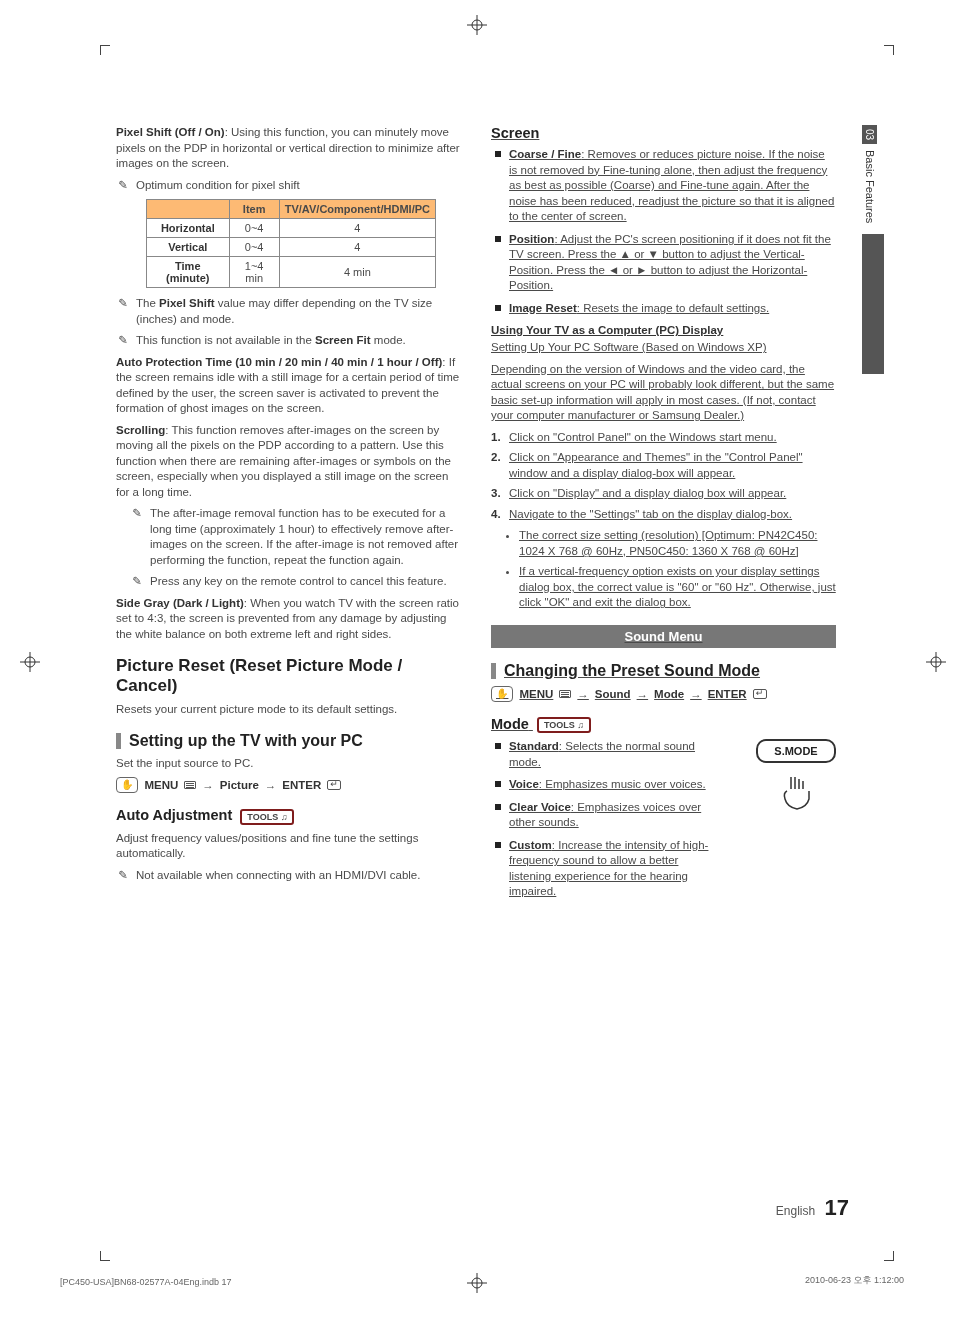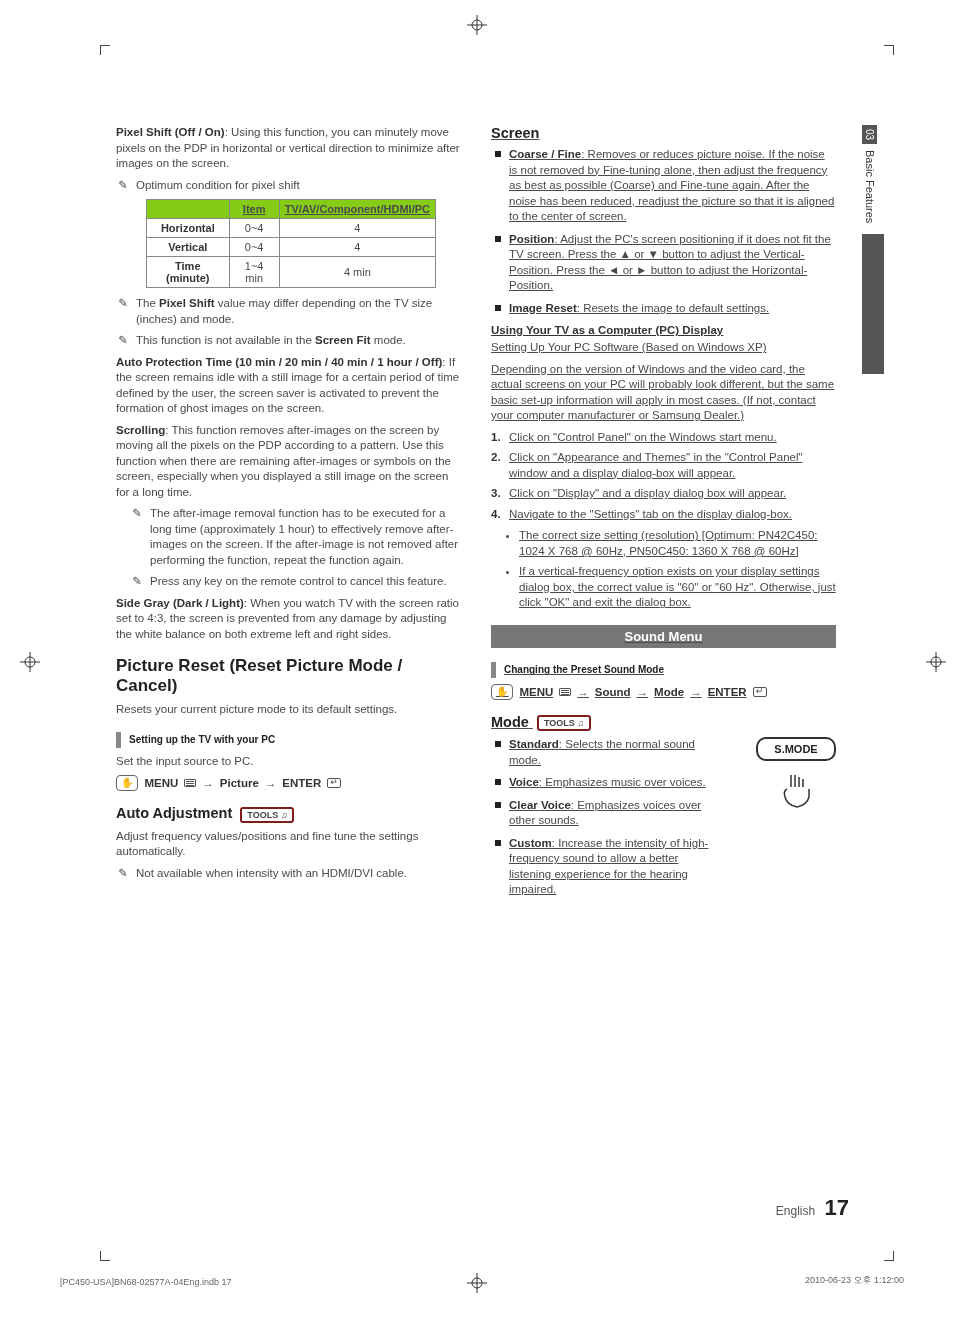--- a/index.html
+++ b/index.html
@@ -21,25 +21,25 @@
   }
   .cols { display: flex; gap: 30px; }
   .col { width: 345px; }
   .col-r { width: 345px; text-decoration: underline; }
   p { margin: 0 0 6px 0; font-size: 11.5px; line-height: 1.35; }
   .b { font-weight: bold; color: #333; }
   .note { display: flex; gap: 6px; margin: 4px 0 6px 0; font-size: 11.5px; line-height: 1.35; }
   .note .ic { flex: 0 0 auto; width: 14px; text-align: center; }
   table.pix { border-collapse: collapse; width: 290px; margin: 6px 0 8px 30px; font-size: 11px; }
   table.pix th, table.pix td { border: 1px solid #888; padding: 3px 5px; text-align: center; }
-  table.pix th { background: #84cc16; font-weight: bold; text-decoration: underline; }
+  table.pix th { background: #fdba74; font-weight: bold; }
   .h1 { font-size: 17px; font-weight: bold; color: #222; margin: 14px 0 6px 0; }
   .h2row { display: flex; align-items: center; gap: 8px; margin: 14px 0 6px 0; }
   .h2row .bar { width: 5px; height: 16px; background: #888; }
-  .h2row .txt { font-size: 10px; font-weight: bold; color: #222; }
+  .h2row .txt { font-size: 16px; font-weight: bold; color: #222; }
   .h3 { font-size: 14.5px; font-weight: bold; color: #222; margin: 14px 0 6px 0; }
   .tools-badge { display: inline-flex; align-items: center; border: 2px solid #7f1d1d; border-radius: 3px; font-size: 9px; padding: 1px 5px; margin-left: 4px; color: #444; vertical-align: middle; }
   .navline { display: flex; align-items: center; gap: 6px; font-size: 11.5px; margin: 6px 0; }
   .hand-ic { display:inline-block; border:1px solid #666; border-radius:4px; padding:2px 4px; font-size:10px; line-height:1; }
   .menu-ic { display:inline-block; border:1px solid #555; border-radius:1px; width:12px; height:8px; position:relative; }
   .menu-ic::before { content:""; position:absolute; left:1px; right:1px; top:1px; height:1px; background:#555; box-shadow: 0 2px 0 #555, 0 4px 0 #555; }
   .enter-ic { display:inline-block; border:1px solid #555; border-radius:2px; width:14px; height:10px; position:relative; }
   .enter-ic::after { content:"↵"; position:absolute; font-size:9px; left:2px; top:-2px; }
   .menubar { background: #777; color: #fff; text-align: center; font-size: 13px; font-weight: bold; padding: 4px 0; margin: 14px 0 8px 0; }
   .sq-list { list-style: none; padding: 0; margin: 0 0 6px 0; }
@@ -184,21 +184,21 @@
       <span class="b">Picture</span>
       <span>→</span>
       <span class="b">ENTER</span>
       <span class="enter-ic"></span>
     </div>
 
     <div class="h3"><span>Auto Adjustment</span> <span class="tools-badge"><span>TOOLS</span>&nbsp;♫</span></div>
     <p>Adjust frequency values/positions and fine tune the settings automatically.</p>
     <div class="note">
           <span class="ic">✎</span>
-          <span>Not available when intensity with an HDMI/DVI cable.</span>
+          <span>Not available when connecting with an HDMI/DVI cable.</span>
         </div>
 
   </div>
 
   <div class="col-r">
 
     <div class="h3" style="margin-top:0">Screen</div>
     <ul class="sq-list">
       <li><span class="b">Coarse / Fine</span><span>: Removes or reduces picture noise. If the noise is not removed by Fine-tuning alone, then adjust the frequency as best as possible (Coarse) and Fine-tune again. After the noise has been reduced, readjust the picture so that it is aligned to the center of screen.</span></li>
       <li><span class="b">Position</span><span>: Adjust the PC's screen positioning if it does not fit the TV screen. Press the ▲ or ▼ button to adjust the Vertical-Position. Press the ◄ or ► button to adjust the Horizontal-Position.</span></li>

